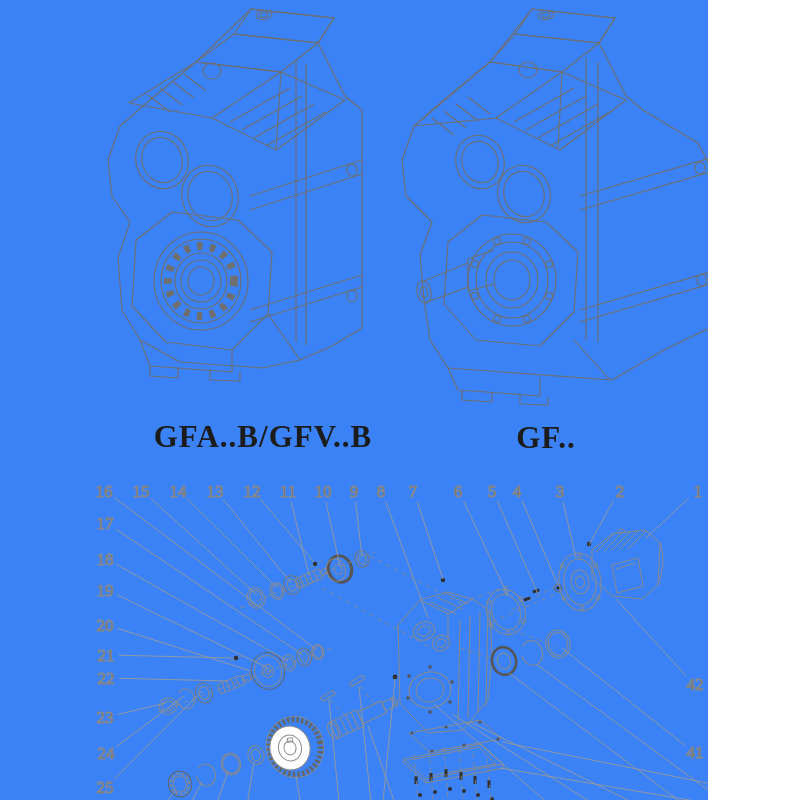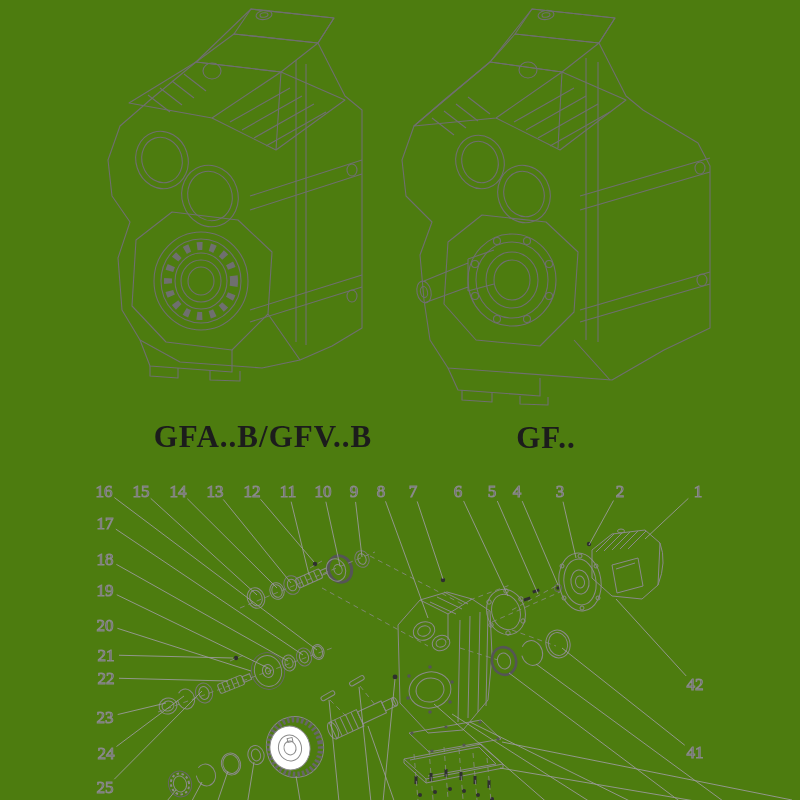--- a/index.html
+++ b/index.html
@@ -1,16 +1,16 @@
 <!DOCTYPE html>
 <html><head>
 <meta charset="utf-8">
 <style>
   html,body{margin:0;padding:0;background:#ffffff;}
-  .page{position:relative;width:800px;height:800px;background:#4d7c0f;overflow:hidden;
+  .page{position:relative;width:708px;height:800px;background:#3b82f6;overflow:hidden;
         font-family:"Liberation Serif", serif;}
   svg{display:block}
   text{user-select:none}
   .fig-title{font-family:"Liberation Serif", serif;font-weight:bold;font-size:31px;fill:#1c1c1c;letter-spacing:1px;}
   .callout-num{font-family:"Liberation Serif", serif;font-size:17px;fill:#5d5d5d;}
 </style>
 </head>
 <body>
 
 <div class="page">

